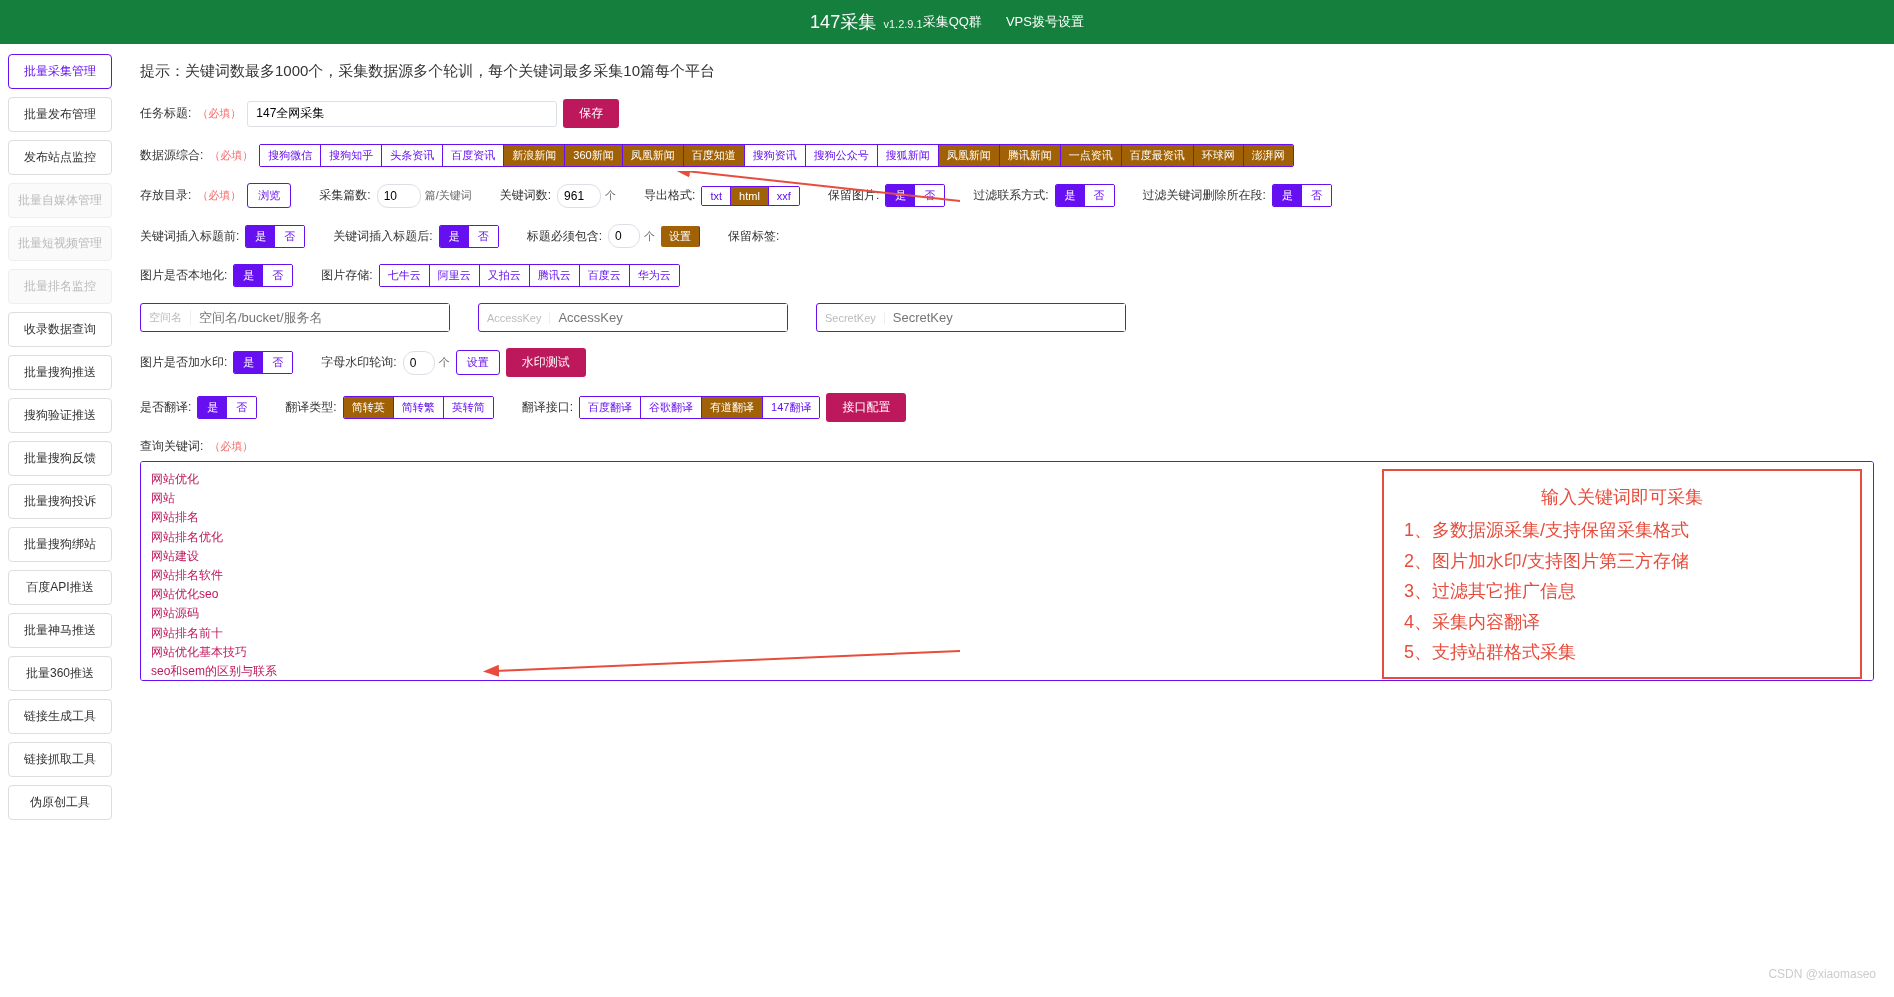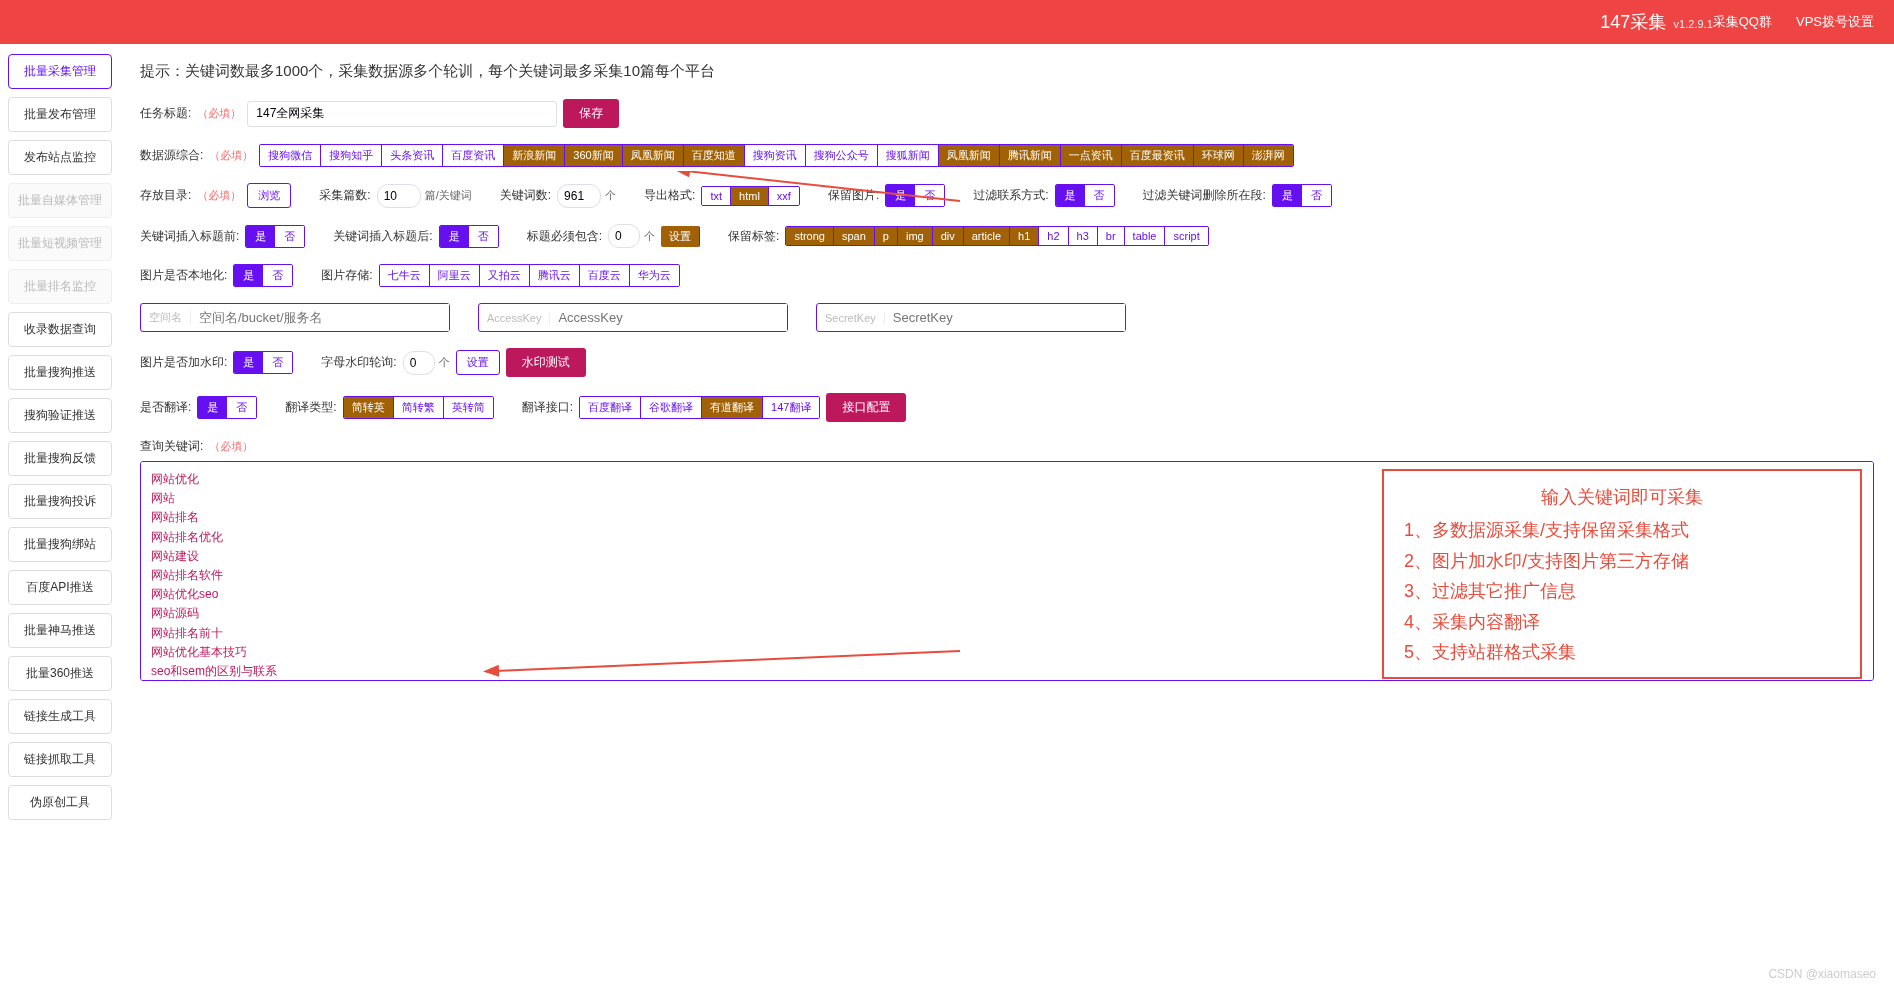--- a/index.html
+++ b/index.html
@@ -1,17 +1,17 @@
 <!DOCTYPE html>
 <html><head>
 <meta charset="utf-8">
 <style>
 * { margin: 0; padding: 0; box-sizing: border-box; }
 body { font-family: "Microsoft YaHei", Arial, sans-serif; font-size: 12px; background: #fff; color: #333; }
-.header { background: #ef4444; color: #fff; height: 44px; display: flex; align-items: center; justify-content: flex-end; padding: 0 20px; }
+.header { background: #15803d; color: #fff; height: 44px; display: flex; align-items: center; justify-content: center; padding: 0 20px; }
 .header-title { font-size: 18px; font-weight: 500; }
 .header-version { font-size: 11px; margin-left: 4px; opacity: .9; }
 .header-links { display: flex; gap: 24px; font-size: 13px; }
 .header-links span { cursor: pointer; }
 .container { display: flex; }
 .sidebar { width: 120px; padding: 10px 8px; display: flex; flex-direction: column; gap: 8px; }
 .nav-item { border: 1px solid #ddd; border-radius: 4px; padding: 8px 4px; text-align: center; font-size: 12px; cursor: pointer; background: #fff; white-space: nowrap; }
 .nav-item.active { color: #6610f2; border-color: #6610f2; }
 .nav-item.disabled { color: #bbb; background: #fafafa; border-color: #eee; }
 .main { flex: 1; padding: 18px 20px; }
@@ -168,34 +168,20 @@
           <span class="opt on">是</span>
           <span class="opt off">否</span>
         </div>
       <span class="gap"></span>
       <span class="label">标题必须包含:</span>
       <input class="input-mini" style="width: 32px;" value="0">
         <span class="suffix">个</span>
       <span class="tag on" style="border-radius:2px">设置</span>
       <span class="gap"></span>
       <span class="label">保留标签:</span>
-      <div class="tag-group" id="tags">
-          <span class="tag on">strong</span>
-          <span class="tag on">span</span>
-          <span class="tag on">p</span>
-          <span class="tag on">img</span>
-          <span class="tag on">div</span>
-          <span class="tag on">article</span>
-          <span class="tag on">h1</span>
-          <span class="tag off">h2</span>
-          <span class="tag off">h3</span>
-          <span class="tag off">br</span>
-          <span class="tag off">table</span>
-          <span class="tag off">script</span>
-        </div>
     </div>
 
     <div class="row">
       <span class="label">图片是否本地化:</span>
       <div class="seg">
           <span class="opt on">是</span>
           <span class="opt off">否</span>
         </div>
       <span class="gap"></span>
       <span class="label">图片存储:</span>

